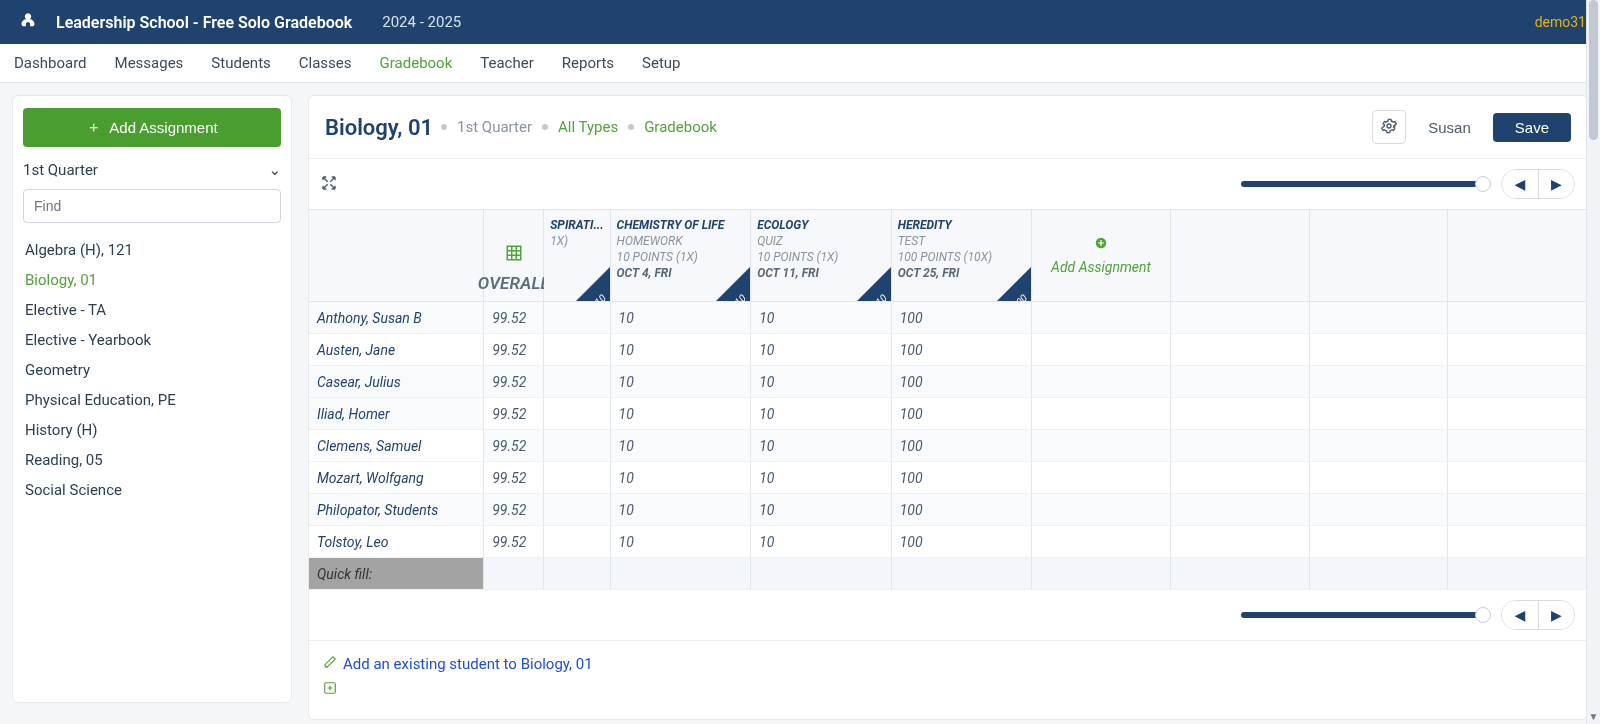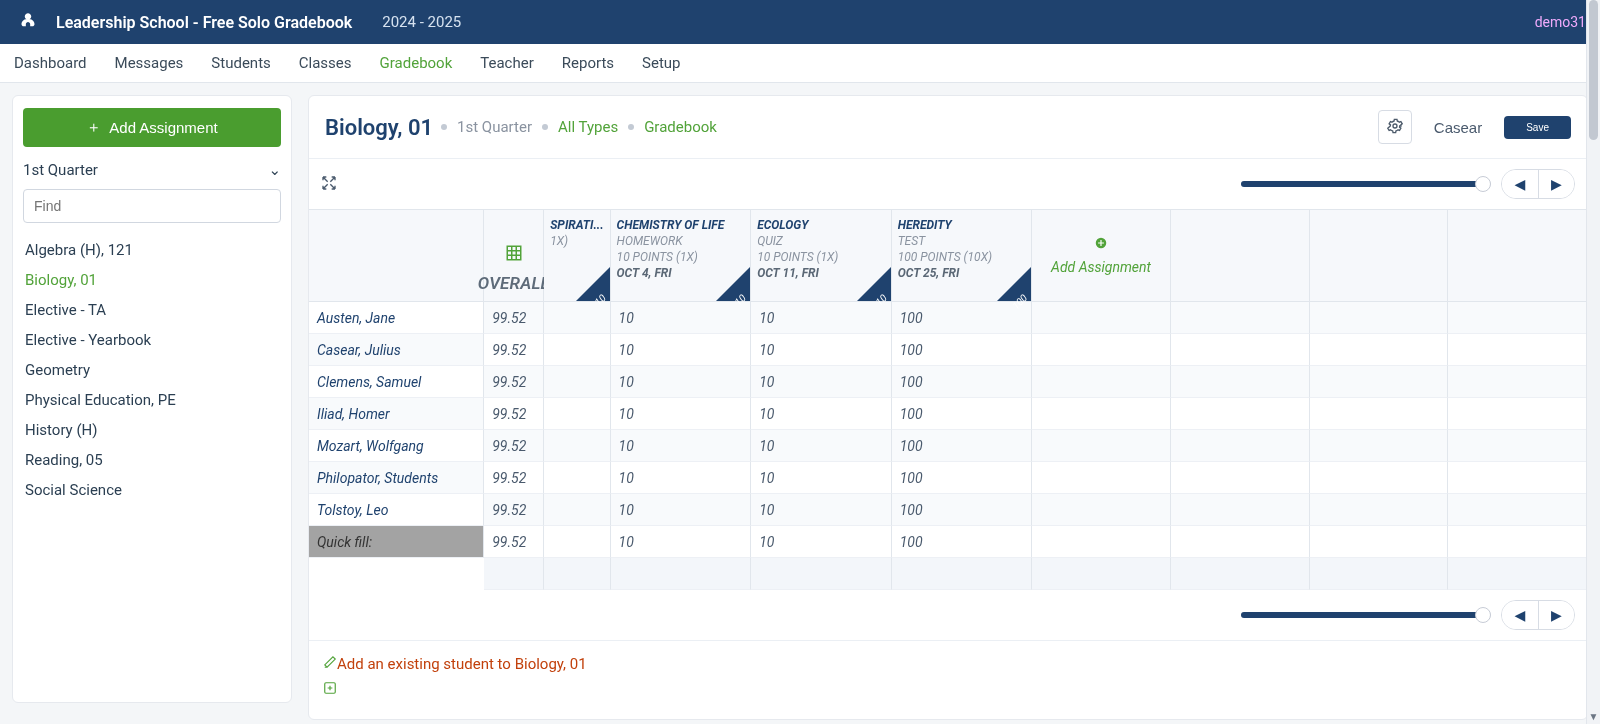--- a/index.html
+++ b/index.html
@@ -17,21 +17,21 @@
     align-items: center;
     padding: 16px 14px;
   }
   .logo {
     width: 28px; height: 28px;
     display:flex; align-items:center; justify-content:center;
     margin-right: 14px;
   }
   .topbar-title { font-weight: 600; font-size: 16px; margin-right: 30px; }
   .topbar-year { color: #d6e2f0; font-size: 15px; }
-  .topbar-user { margin-left: auto; color: #f0abfc; font-size: 14px; }
+  .topbar-user { margin-left: auto; color: #eab308; font-size: 14px; }
 
   .navbar {
     background: #fff;
     border-bottom: 1px solid #e1e6ec;
     display: flex;
     gap: 28px;
     padding: 10px 14px;
     font-size: 15px;
   }
   .nav-item { color: #3b4b5a; cursor: pointer; }
@@ -105,21 +105,21 @@
     border-bottom: 1px solid #ebeff4;
   }
   .main-title { font-size: 22px; font-weight: 600; color: #1f426e; margin-right: 8px; }
   .breadcrumb { display:flex; align-items:center; gap: 10px; color:#8a93a0; font-size:15px; }
   .bc-dot { width:6px; height:6px; border-radius:50%; background:#c3cad4; }
   .bc-muted { color:#8a93a0; }
   .bc-active { color:#52a33a; }
   .main-actions { margin-left:auto; display:flex; align-items:center; gap:10px; }
   .btn-icon { border:1px solid #d7dce4; background:#fff; border-radius:4px; width:34px; height:34px; display:flex; align-items:center; justify-content:center; cursor:pointer; color:#4c5a6a; }
   .btn-cancel { background:none; border:none; color:#4a5a6d; font-size:15px; cursor:pointer; padding:8px 12px; }
-  .btn-save { background:#1f426e; color:#fff; border:none; border-radius:4px; padding:6px 22px; font-size:10px; cursor:pointer; }
+  .btn-save { background:#1f426e; color:#fff; border:none; border-radius:4px; padding:6px 22px; font-size:15px; cursor:pointer; }
 
   .toolbar-row {
     display:flex; align-items:center;
     padding: 10px 12px;
     gap:10px;
   }
   .expand-icon { color:#4a5a6d; cursor:pointer; }
   .slider {
     margin-left:auto;
     width: 250px; height: 6px; background:#e6e9ee; border-radius:3px;
@@ -179,21 +179,21 @@
   .student-name { color:#1f426e; cursor:pointer; }
   .overall-val { color:#4a5a6d; }
   .score-val { color:#4a5a6d; }
 
   .col { display:flex; flex-direction:column;font-style:italic; }
 
   .bottom-bar {
     display:flex; align-items:center; padding: 10px 12px; gap:10px;
   }
   .links-block { padding: 10px 14px 16px 14px; border-top:1px solid #ebeff4; }
-  .link-row { display:flex; align-items:center; color:#c2410c; padding:4px 0; font-size:15px; cursor:pointer;}
+  .link-row { display:flex; align-items:center; gap:6px; color:#1d4ed8; padding:4px 0; font-size:15px; cursor:pointer;}
   .link-icon { color:#52a33a; }
 
   .scrollbar-right {
     width: 14px;
     background: #f1f3f6;
     position: fixed;
     right: 0;
     top: 0;
     bottom: 0;
     border-left:1px solid #e2e6ec;
@@ -271,21 +271,21 @@
       </div>
       <div class="main-actions">
         <button class="btn-icon">
           <span>
             <svg width="16" height="16" viewBox="0 0 24 24" fill="none" stroke="#4c5a6a" stroke-width="2">
                 <circle cx="12" cy="12" r="3"></circle>
                 <path d="M19 12c0 .6-.1 1.2-.2 1.7l2 1.6-2 3.4-2.4-.9a7 7 0 01-3 1.7l-.4 2.5h-4l-.4-2.5a7 7 0 01-3-1.7l-2.4.9-2-3.4 2-1.6A7 7 0 015 12c0-.6.1-1.2.2-1.7l-2-1.6 2-3.4 2.4.9a7 7 0 013-1.7L11 2h4l.4 2.5a7 7 0 013 1.7l2.4-.9 2 3.4-2 1.6c.1.5.2 1.1.2 1.7z"></path>
               </svg>
           </span>
         </button>
-        <button class="btn-cancel">Casear</button>
+        <button class="btn-cancel">Susan</button>
         <button class="btn-save">Save</button>
       </div>
     </div>
 
     <div class="toolbar-row">
       <span class="expand-icon">
         <svg width="16" height="16" viewBox="0 0 24 24" fill="none" stroke="#4a5a6d" stroke-width="2">
             <path d="M3 3l7 7M21 3l-7 7M3 21l7-7M21 21l-7-7M3 3h5M3 3v5M21 3h-5M21 3v5M3 21h5M3 21v-5M21 21h-5M21 21v-5"></path>
           </svg>
       </span>
@@ -295,24 +295,25 @@
       </div>
       <div class="nav-arrows">
         <div class="nav-arrow">◀</div>
         <div class="nav-arrow">▶</div>
       </div>
     </div>
 
     <div class="grid" id="grid">
         <div class="col col-name">
           <div class="header-cell"></div>
+          <div class="body-cell student-name" style="background: rgb(248, 250, 252);">Anthony, Susan B</div>
           <div class="body-cell student-name">Austen, Jane</div>
           <div class="body-cell student-name" style="background: rgb(248, 250, 252);">Casear, Julius</div>
+          <div class="body-cell student-name" style="background: rgb(248, 250, 252);">Iliad, Homer</div>
           <div class="body-cell student-name">Clemens, Samuel</div>
-          <div class="body-cell student-name" style="background: rgb(248, 250, 252);">Iliad, Homer</div>
           <div class="body-cell student-name">Mozart, Wolfgang</div>
           <div class="body-cell student-name" style="background: rgb(248, 250, 252);">Philopator, Students</div>
           <div class="body-cell student-name">Tolstoy, Leo</div>
           <div class="body-cell " style="background: #a3a3a3;">Quick fill:</div>
         </div>
         <div class="col col-overall">
           <div class="header-cell">
             <span><svg width="18" height="18" viewBox="0 0 24 24" fill="none" stroke="#52a33a" stroke-width="2">
                 <rect x="3" y="3" width="18" height="18"></rect>
                 <path d="M3 9h18M3 15h18M9 3v18M15 3v18"></path>

